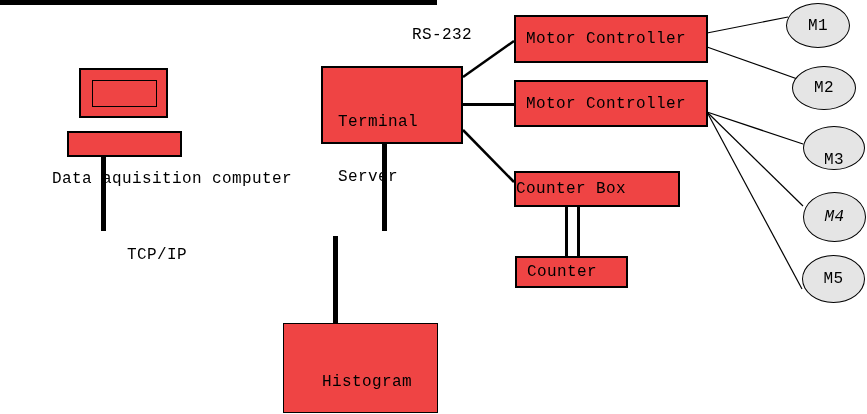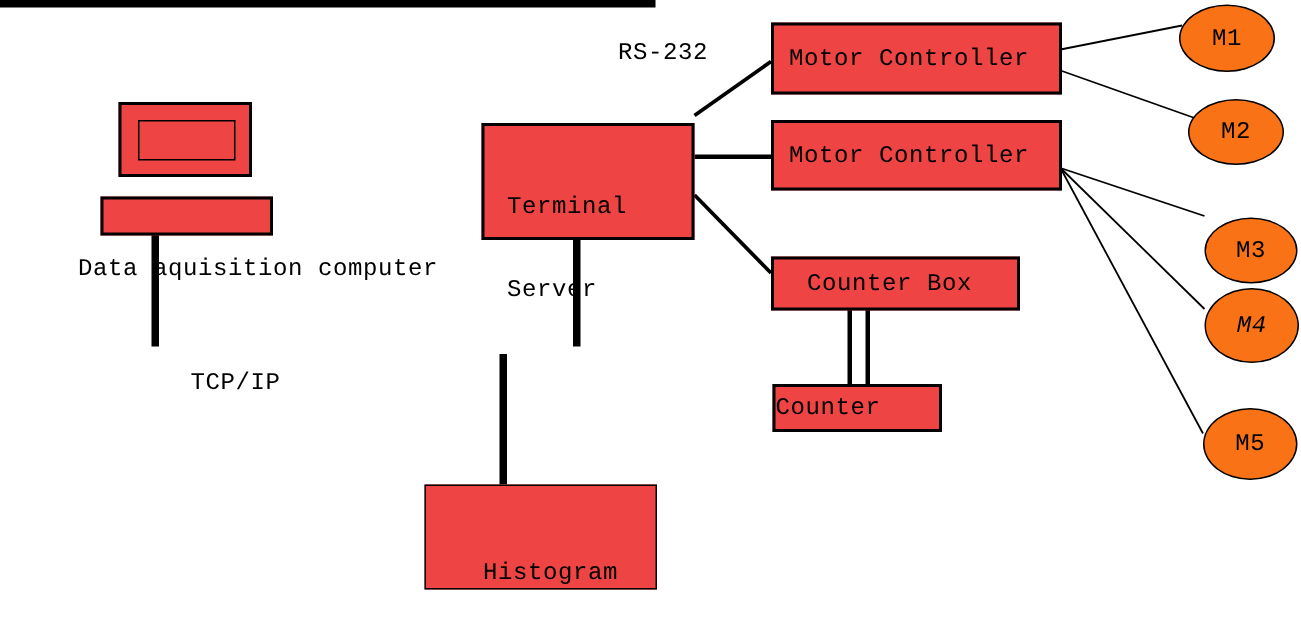--- a/index.html
+++ b/index.html
@@ -29,21 +29,21 @@
     position: absolute;
     font-size: 16px;
     letter-spacing: 0.4px;
     white-space: pre;
   }
   .motor {
     position: absolute;
     border: 1px solid #000000;
     border-radius: 50%;
     box-sizing: border-box;
-    background: #f97316;
+    background: #e5e5e5;
     display: flex;
     align-items: center;
     justify-content: center;
     font-size: 16px;
     letter-spacing: 0.4px;
   }
   .tline { line-height: 19px; }
 </style>
 </head>
 <body>
@@ -69,53 +69,53 @@
   <div class="vline" style="left:577px; top:206px; width:3px; height:50px;"></div>
 
   <div class="box" style="left:79px; top:68px; width:89px; height:50px;"></div>
   <div class="box thin" style="left:92px; top:80px; width:65px; height:27px;"></div>
   <div class="box" style="left:67px; top:131px; width:115px; height:26px;"></div>
   <div class="label" style="left:52px; top:170px;">Data aquisition computer</div>
 
   <div class="label" style="left:127px; top:246px;">TCP/IP</div>
   <div class="label" style="left:412px; top:26px;text-align:right;">RS-232</div>
 
-  <div class="box" style="left:321px; top:82px; width:142px; height:78px; padding:9px 0 0 15px;">
+  <div class="box" style="left:321px; top:66px; width:142px; height:78px; padding:9px 0 0 15px;">
     <div class="tline">Terminal</div>
     <div class="tline">Server</div>
   </div>
 
   <div class="box vcenter" style="left:514px; top:15px; width:194px; height:48px; padding-left:10px;">
     <span>Motor Controller</span>
   </div>
   <div class="box vcenter" style="left:514px; top:80px; width:194px; height:47px; padding-left:10px;">
     <span>Motor Controller</span>
   </div>
 
-  <div class="box vcenter" style="left:514px; top:171px; width:166px; height:36px; padding-left:22px;">
+  <div class="box vcenter" style="left:514px; top:171px; width:166px; height:36px; padding-left:0;">
     <span>Counter Box</span>
   </div>
-  <div class="box vcenter" style="left:515px; top:256px; width:113px; height:32px; ">
+  <div class="box vcenter" style="left:515px; top:256px; width:113px; height:32px; padding-left:10px;">
     <span>Counter</span>
   </div>
 
-  <div class="box thin" style="left:283px; top:323px; width:155px; height:70px; padding:13px 0 0 38px;">
+  <div class="box thin" style="left:283px; top:323px; width:155px; height:90px; padding:13px 0 0 38px;">
     <div class="tline">Histogram</div>
     
   </div>
 
   <div class="motor" style="left:786px; top:3px; width:64px; height:45px;">
     <span>M1</span>
   </div>
   <div class="motor" style="left:792px; top:66px; width:64px; height:44px;">
     <span>M2</span>
   </div>
-  <div class="motor" style="left:803px; top:145px; width:62px; height:44px;">
+  <div class="motor" style="left:803px; top:126px; width:62px; height:44px;align-items:flex-end;">
     <span>M3</span>
   </div>
   <div class="motor" style="left:803px; top:192px; width:63px; height:50px;font-style:italic;">
     <span>M4</span>
   </div>
-  <div class="motor" style="left:802px; top:272px; width:63px; height:48px;text-align:center;">
+  <div class="motor" style="left:802px; top:255px; width:63px; height:48px;text-align:center;">
     <span>M5</span>
   </div>
 
 </div>
 
 </body></html>

